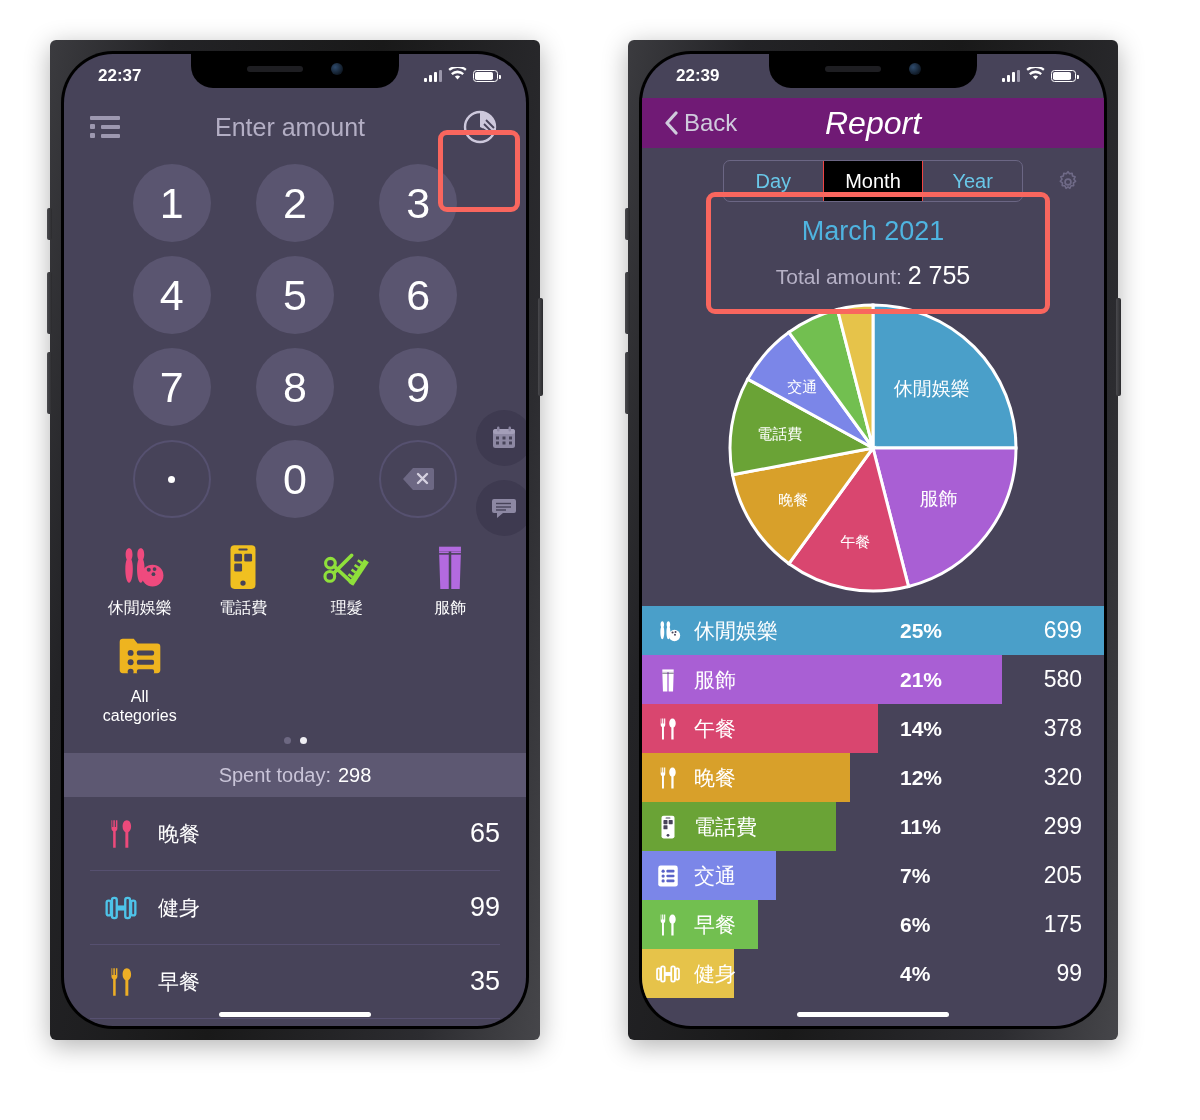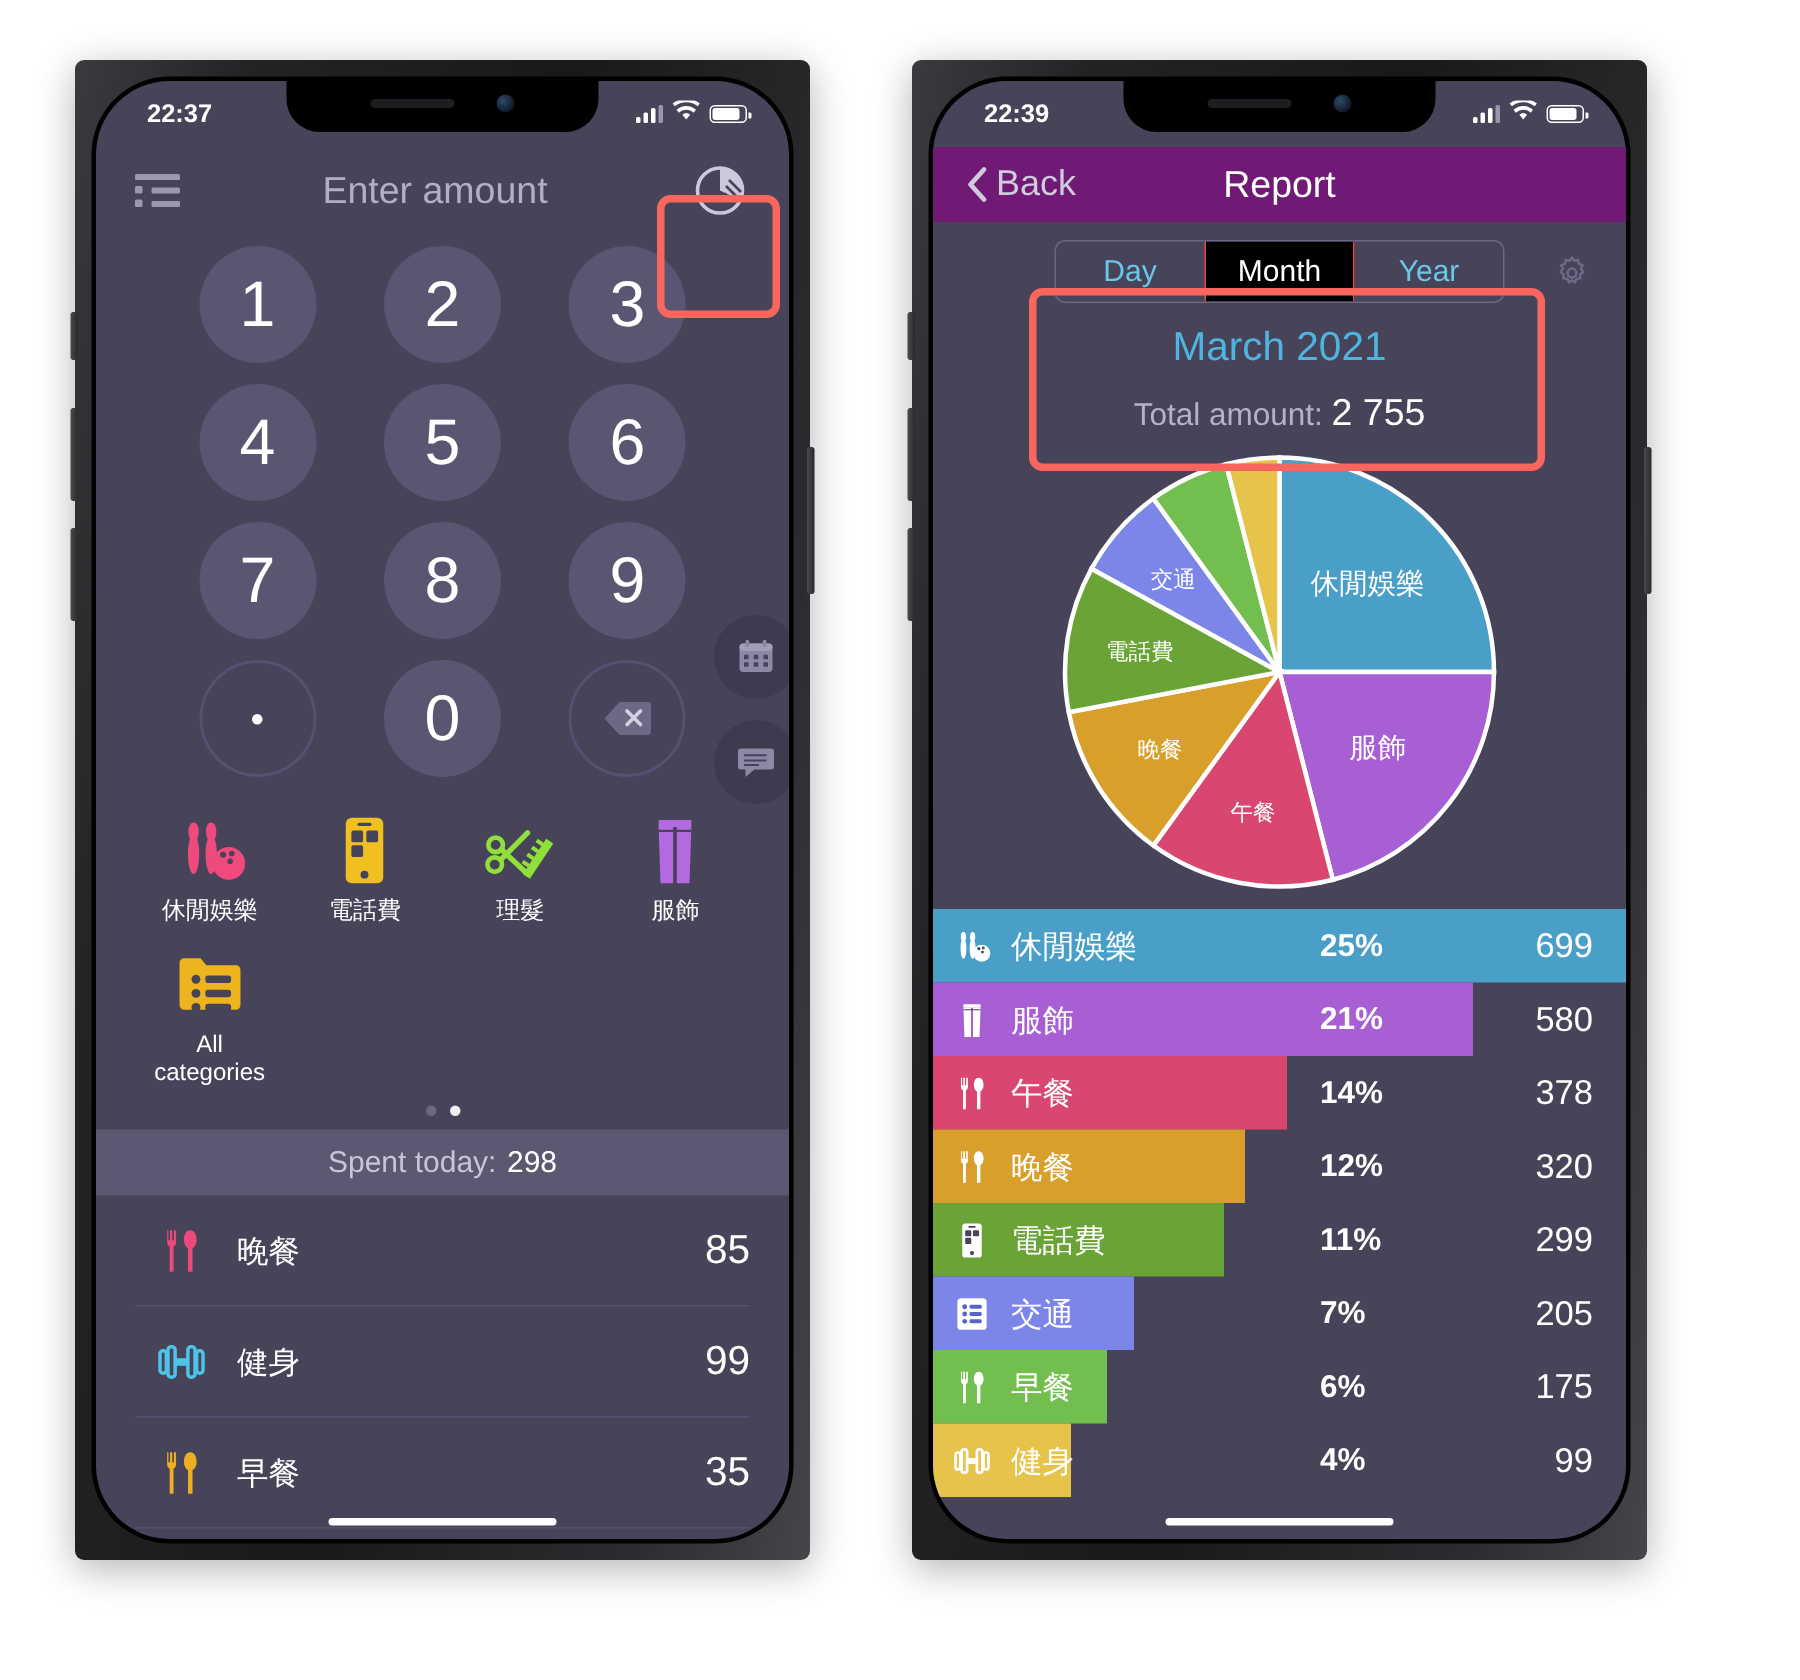--- a/index.html
+++ b/index.html
@@ -28,21 +28,21 @@
     padding: 3px;
   }
   .screen {
     position: relative;
     width: 100%; height: 100%;
     border-radius: 49px;
     overflow: hidden;
     background: #474359;
   }
   #phone-left  { left: 50px;  top: 40px; }
-  #phone-right { left: 608px; top: 40px; }
+  #phone-right { left: 628px; top: 40px; }
 
   
   .btn-side { position: absolute; background: linear-gradient(90deg,#4a4a4e,#2a2a2d); border-radius: 2px; }
   .left-col  { left: -3px; width: 5px; }
   .right-col { right: -3px; width: 5px; }
   .b-silent { top: 168px; height: 32px; }
   .b-vol1   { top: 232px; height: 62px; }
   .b-vol2   { top: 312px; height: 62px; }
   .b-power  { top: 258px; height: 98px; }
 
@@ -126,21 +126,21 @@
   .tx-row { display:flex; align-items:center; height: 74px; border-bottom:1px solid #565070; }
   .tx-ico { width: 62px; display:flex; justify-content:center; }
   .tx-name { color:#fff; font-size:21px; flex:1; padding-left:6px; }
   .tx-amt { color:#fff; font-size:27px; font-weight:300; }
 
   
   .r-header { position:relative; height:50px; display:flex; align-items:center; justify-content:center;
               background:#701a75; }
   .r-back { position:absolute; left:22px; display:flex; align-items:center; gap:5px;
             color:#cfcbdc; font-size:24px; cursor:pointer; }
-  .r-title { color:#fff; font-size:25px; }
+  .r-title { color:#fff; font-size:32px;font-style:italic; }
 
   .r-ctrl { position:relative; padding: 12px 0 6px 0; }
   .seg { width: 300px; margin: 0 auto; height: 42px; border:1px solid #6b6684; border-radius:7px;
          display:flex; overflow:hidden; }
   .seg div { flex:1; display:flex; align-items:center; justify-content:center;
              color:#69c7e8; font-size:20px; cursor:pointer; border-right:1px solid #ef4444;}
   .seg div:last-child { border-right:none; }
   .seg div.on { background:#000000; color:#fff; }
   .period { text-align:center; color:#4fb4e0; font-size:27px; margin-top: 14px; cursor:pointer; }
   .gear { position:absolute; right:24px; top:22px; cursor:pointer; }
@@ -346,21 +346,21 @@
 
       <div class="tx-list" id="tx-list">
           <div class="tx-row">
             <div class="tx-ico">
               <svg width="34" height="34" viewBox="0 0 32 32">
                 <path d="M7 3v8a2.6 2.6 0 0 0 1.6 2.4V29h2.4V13.4A2.6 2.6 0 0 0 12.6 11V3h-1.4v6.3h-1V3H8.8v6.3h-1V3z" fill="#ec4a7b"></path>
                 <path d="M21.5 3c-2.5 0-4 2.6-4 6 0 2.6 1.1 4.6 2.6 5.3V29h2.8V14.3c1.5-.7 2.6-2.7 2.6-5.3 0-3.4-1.5-6-4-6z" fill="#ec4a7b"></path>
               </svg>
             </div>
                  <div class="tx-name">晚餐</div>
-                 <div class="tx-amt">85</div>
+                 <div class="tx-amt">65</div>
           </div>
           <div class="tx-row">
             <div class="tx-ico">
               <svg width="34" height="34" viewBox="0 0 32 32">
                 <g fill="none" stroke="#4ec3e8" stroke-width="2.2">
                   <rect x="2.5" y="9" width="4" height="14" rx="1.8"></rect>
                   <rect x="7.5" y="6.5" width="4.5" height="19" rx="2"></rect>
                   <rect x="20" y="6.5" width="4.5" height="19" rx="2"></rect>
                   <rect x="25.5" y="9" width="4" height="14" rx="1.8"></rect>
                 </g>

